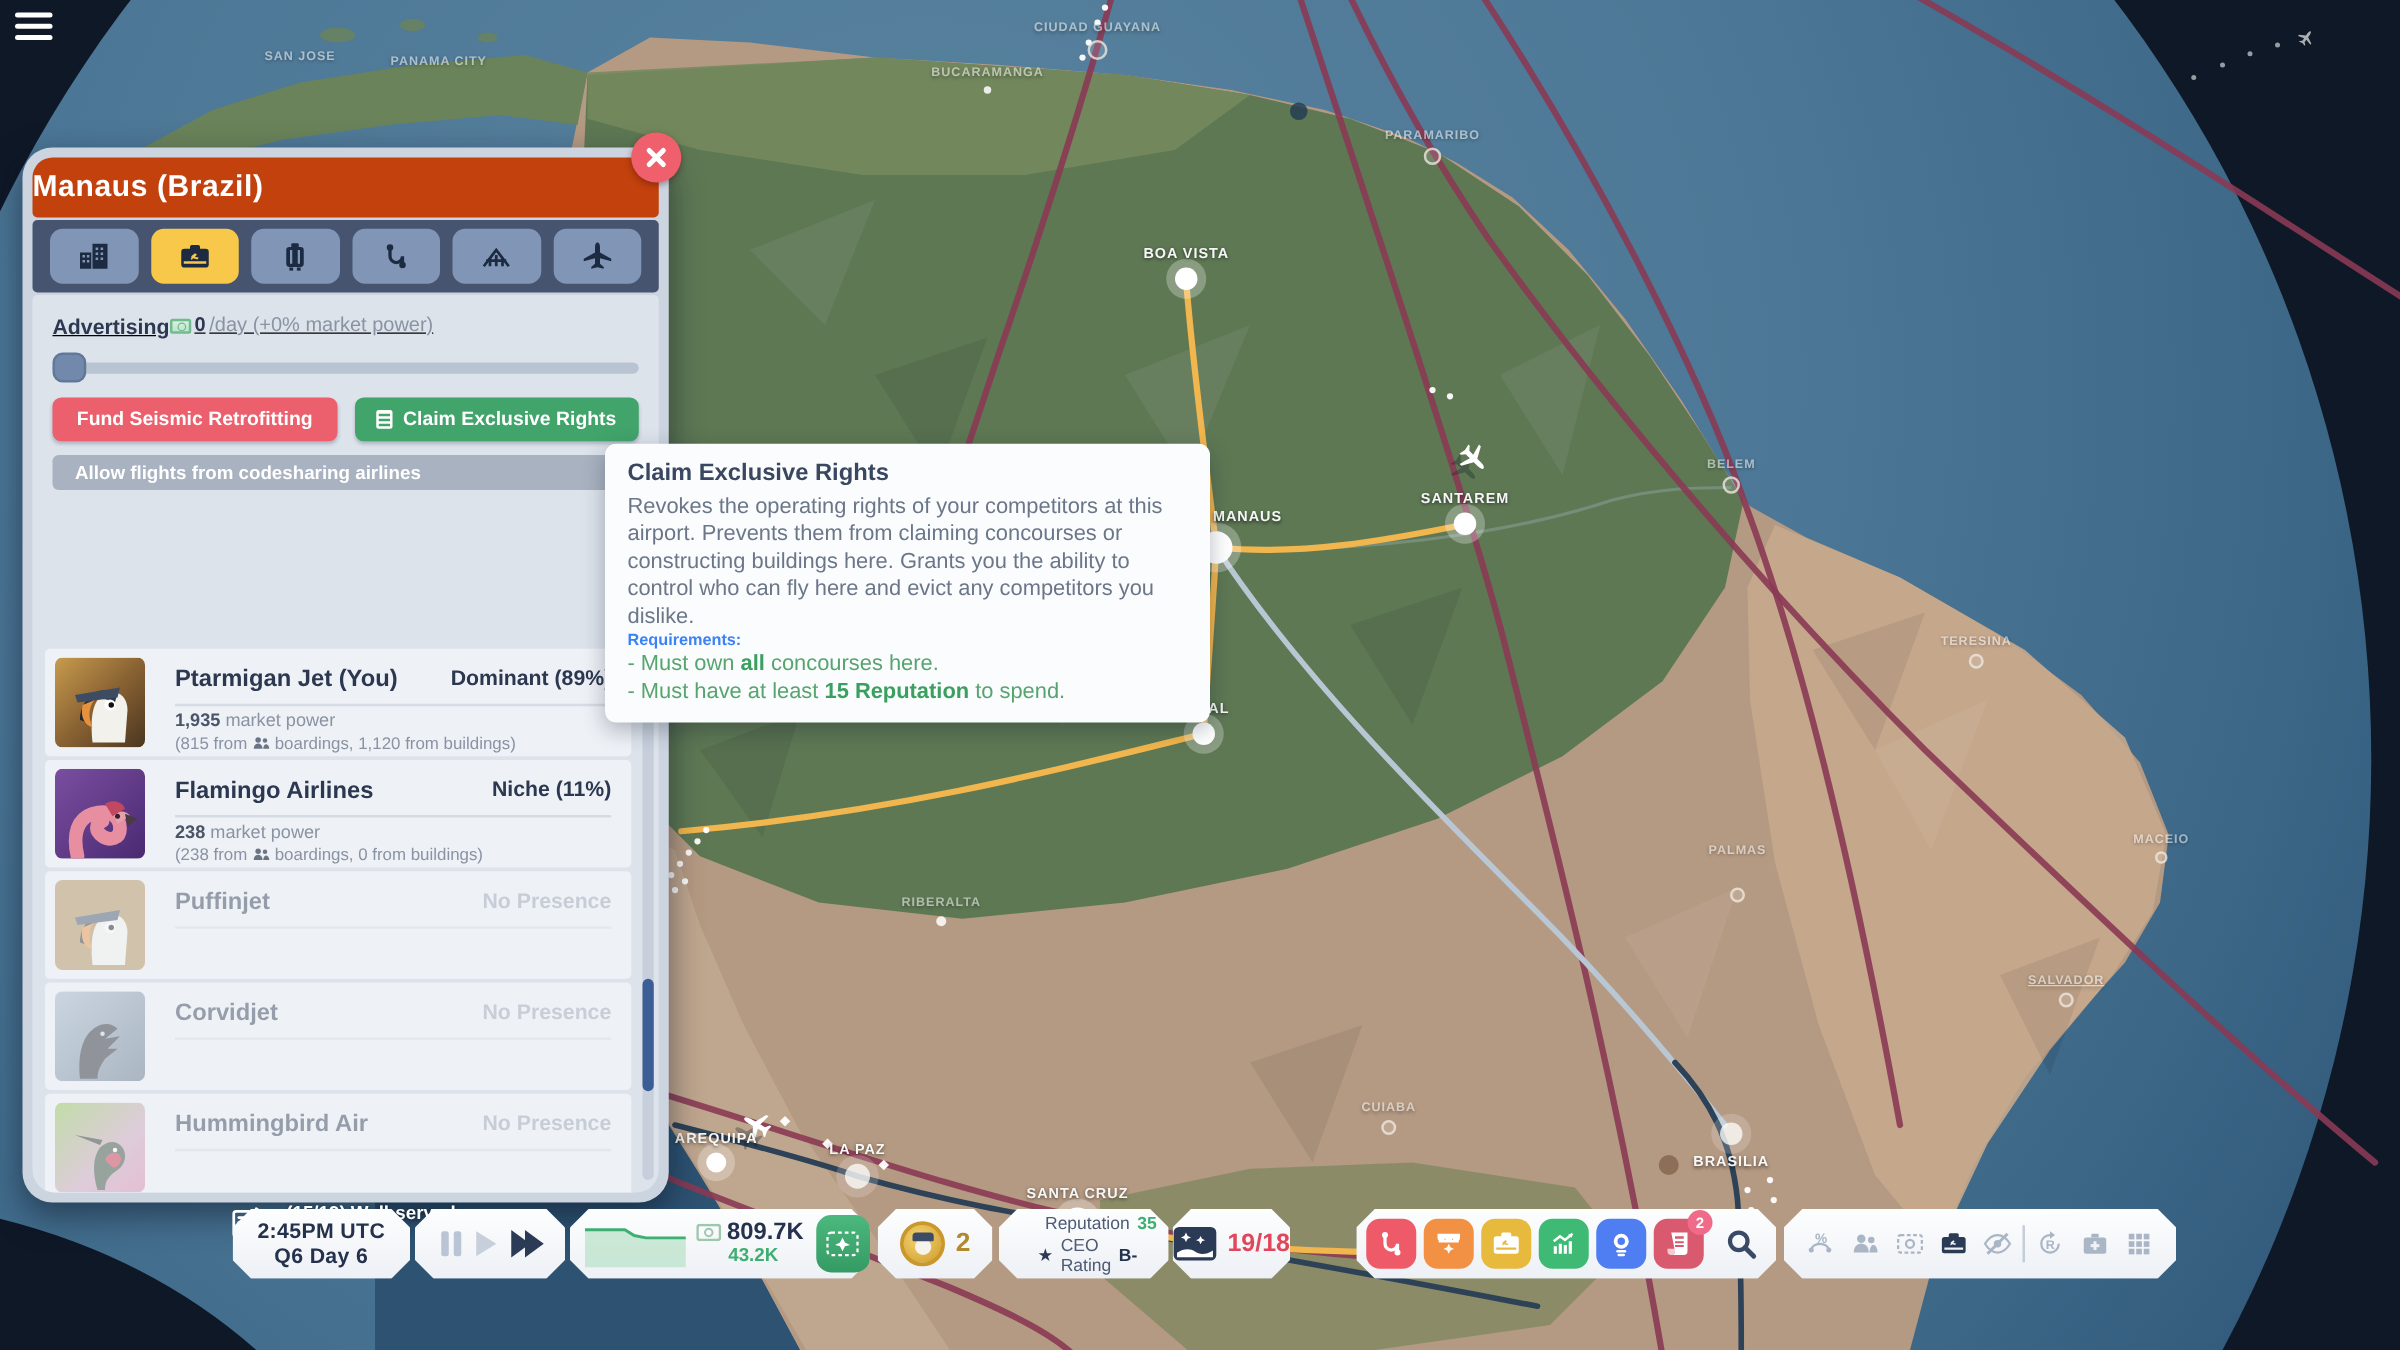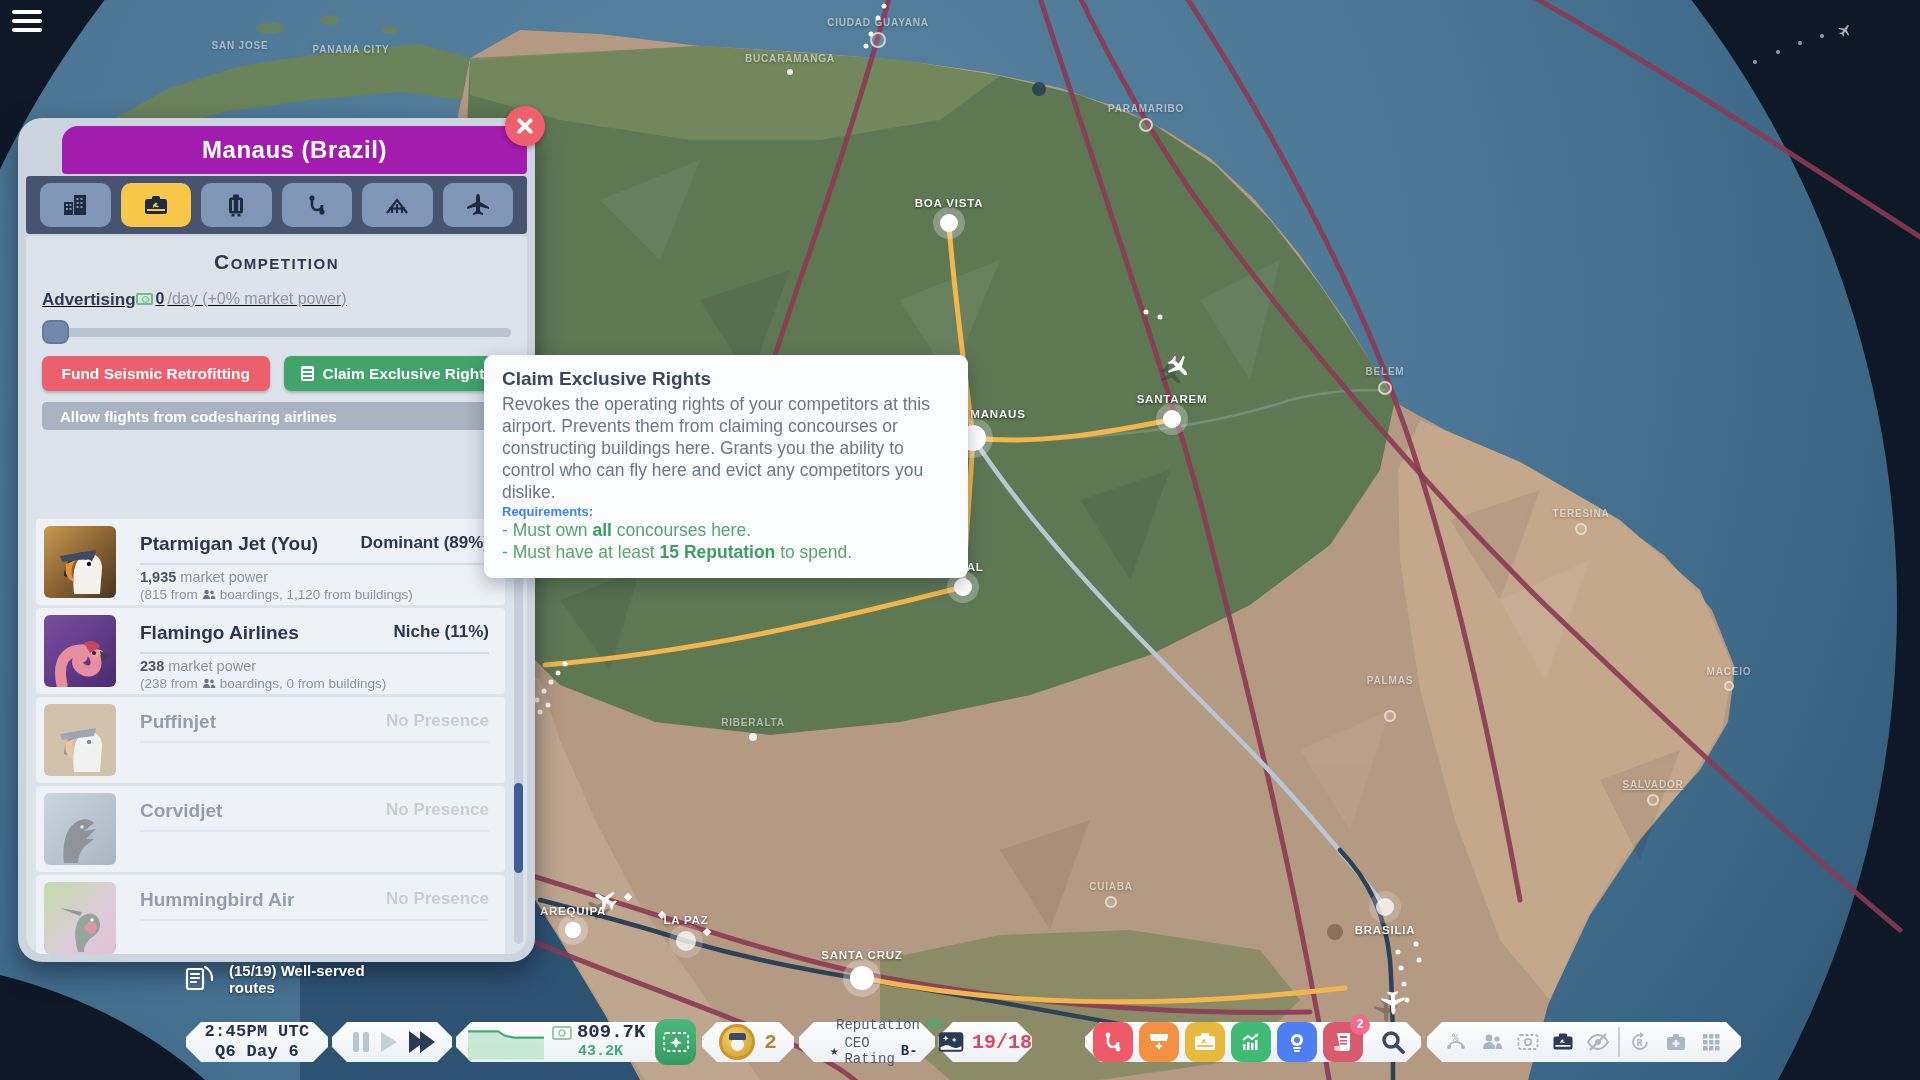--- a/index.html
+++ b/index.html
@@ -26,21 +26,21 @@
   .dash-dot { fill:#ffffff; opacity:.95; }
 
   
   #hamburger { position:absolute; left:12px; top:10px; width:34px; height:28px; cursor:pointer; }
   #hamburger span { display:block; width:30px; height:4px; background:#fff; border-radius:2px; margin-bottom:5px; }
 
   
   #panel { position:absolute; left:18px; top:118px; width:517px; height:844px;
     background:#ccd4e0; border-radius:24px; box-shadow:0 10px 26px rgba(8,16,32,.5); }
   #panel-header { position:absolute; left:8px; top:8px; right:8px; height:48px;
-    background:#a21caf; border-radius:16px 16px 4px 4px; display:flex; align-items:center; justify-content:center;margin-left:36px; }
+    background:#c2410c; border-radius:16px 16px 4px 4px; display:flex; align-items:center; justify-content:flex-start; }
   #panel-title { color:#fff; font-size:24px; font-weight:800; letter-spacing:.5px; }
   #close-btn { position:absolute; right:-10px; top:-12px; width:40px; height:40px; border-radius:50%;
     background:#f0606c; box-shadow:0 2px 5px rgba(60,10,20,.4); z-index:5; }
   #close-btn i { position:absolute; left:50%; top:50%; width:20px; height:4px; background:#fff; border-radius:2px; }
   #close-btn i:nth-child(1){ transform:translate(-50%,-50%) rotate(45deg); }
   #close-btn i:nth-child(2){ transform:translate(-50%,-50%) rotate(-45deg); }
   #tabbar { position:absolute; left:8px; top:58px; right:8px; height:58px; background:#46546f;
     border-radius:4px; display:flex; align-items:center; gap:10px; padding:0 14px; }
   .tab { flex:1; height:44px; background:#8196b6; border-radius:10px;
     display:flex; align-items:center; justify-content:center; color:#1d2b42; }
@@ -97,21 +97,21 @@
   #tt-body { font-size:17.5px; color:#6b7789; line-height:22px; }
   #tt-req-label { font-size:13px; font-weight:700; color:#3b82f6; margin-top:1px; }
   .req { font-size:17.5px; color:#57a46f; line-height:22px; }
   .req b { color:#3ba05f; }
 
   
   #notif { position:absolute; left:183px; top:962px; display:flex; gap:12px; align-items:flex-start; color:#fff; }
   #notif .txt { font-size:15px; font-weight:700; line-height:17px; text-shadow:0 1px 3px rgba(0,0,0,.6); }
 
   
-  .tg { position:absolute; top:1022px; height:40px; z-index:30;font-family:Liberation Mono, monospace; }
+  .tg { position:absolute; top:967px; height:56px; z-index:30; }
   .tg::before { content:""; position:absolute; inset:0; background:linear-gradient(#fdfefe,#edf0f5);
     clip-path:polygon(15px 0, calc(100% - 15px) 0, 100% 15px, 100% calc(100% - 15px),
       calc(100% - 15px) 100%, 15px 100%, 0 calc(100% - 15px), 0 15px);
     box-shadow:0 2px 6px rgba(10,20,40,.35); }
   .tg > .in { position:relative; height:100%; display:flex; align-items:center; justify-content:center; }
   #tg-time { left:186px; width:142px; }
   #tg-time .in { flex-direction:column; }
   #tg-time div { font-size:17px; font-weight:800; color:#25324d; line-height:20px; letter-spacing:.3px; }
   #tg-speed { left:332px; width:120px; }
   #tg-speed .in { gap:12px; }
@@ -406,21 +406,20 @@
             </g>
           </svg>
       </div>
       <div class="tab">
         <svg viewBox="0 0 26 26">
             <path fill="#1d2b42" d="M13,2 C14.5,2 15,4 15,6 L15,10 L24,15 L24,17 L15,14.5 L15,19 L18,21.5 L18,23 L13,21.8 L8,23 L8,21.5 L11,19 L11,14.5 L2,17 L2,15 L11,10 L11,6 C11,4 11.5,2 13,2 Z"></path>
           </svg>
       </div>
     </div>
     <div id="panel-body">
-      <div id="section-title">Competition</div>
       <div id="adv-row">
         <span id="adv-label">Advertising</span>
         <span id="adv-value">
             <span class="money-glyph"></span>
             <b>0</b>
             <span>/day (+0% market power)</span>
           </span>
       </div>
       <div id="adv-slider">
         <div class="track"></div>

